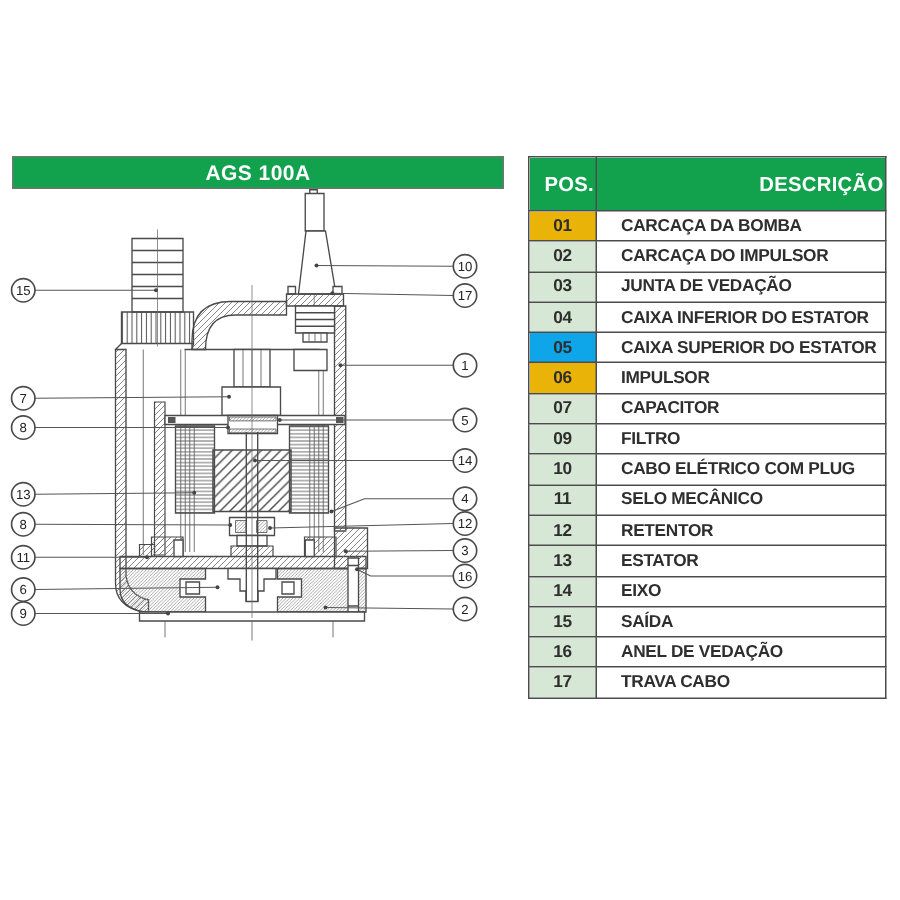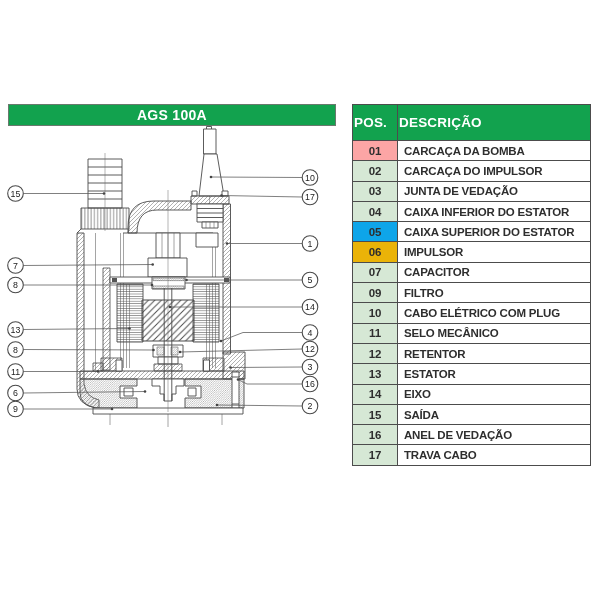--- a/index.html
+++ b/index.html
@@ -7,25 +7,25 @@
           font-family:"Liberation Sans",sans-serif;}
   .title-bar{position:absolute;left:8px;top:104px;width:328px;height:22px;
              box-sizing:border-box;border:1px solid #69796d;
              display:flex;align-items:center;justify-content:center;}
   .title-bar span{color:#fff;font-size:14px;font-weight:700;letter-spacing:.3px;}
   .parts-table{position:absolute;left:352px;top:104px;width:238px;
                border-collapse:collapse;table-layout:fixed;}
   .parts-table th,.parts-table td{border:1px solid #4c4c4c;box-sizing:border-box;
                overflow:hidden;white-space:nowrap;}
   .parts-table th{height:36px;color:#fff;font-size:13.5px;font-weight:700;
-               text-align:left;letter-spacing:.2px;margin-left:32px;}
+               text-align:right;letter-spacing:.2px;margin-left:32px;}
   .parts-table td{height:20.3px;font-size:11.5px;font-weight:700;color:#2e2e2e;
                letter-spacing:-.2px;}
   .parts-table td.pos{text-align:center;}
-  .parts-table td.desc{padding-left:6px;background:#fff;}
+  .parts-table td.desc{padding-left:16px;background:#fff;}
   #diagram{position:absolute;left:0;top:125px;width:345px;height:360px;}
   #diagram *{vector-effect:non-scaling-stroke;}
   .ln{stroke:#4a4a4a;stroke-width:.9;fill:none;}
   .fw{stroke:#4a4a4a;stroke-width:.9;fill:#fff;}
   .thin{stroke:#5a5a5a;stroke-width:.55;fill:none;}
   .cl{stroke:#6a6a6a;stroke-width:.5;fill:none;}
 </style>
 </head>
 <body>
 <div id="canvas">
@@ -40,21 +40,21 @@
         <col style="width:193px">
       </colgroup>
     <thead>
       <tr>
         <th style="background: rgb(18, 162, 78);">POS.</th>
         <th style="background: rgb(18, 162, 78);">DESCRIÇÃO</th>
       </tr>
     </thead>
     <tbody>
         <tr>
-          <td class="pos" style="background: #fca5a5;">01</td>
+          <td class="pos" style="background: #eab308;">01</td>
           <td class="desc">CARCAÇA DA BOMBA</td>
         </tr>
         <tr>
           <td class="pos" style="background: rgb(214, 232, 213);">02</td>
           <td class="desc">CARCAÇA DO IMPULSOR</td>
         </tr>
         <tr>
           <td class="pos" style="background: rgb(214, 232, 213);">03</td>
           <td class="desc">JUNTA DE VEDAÇÃO</td>
         </tr>

